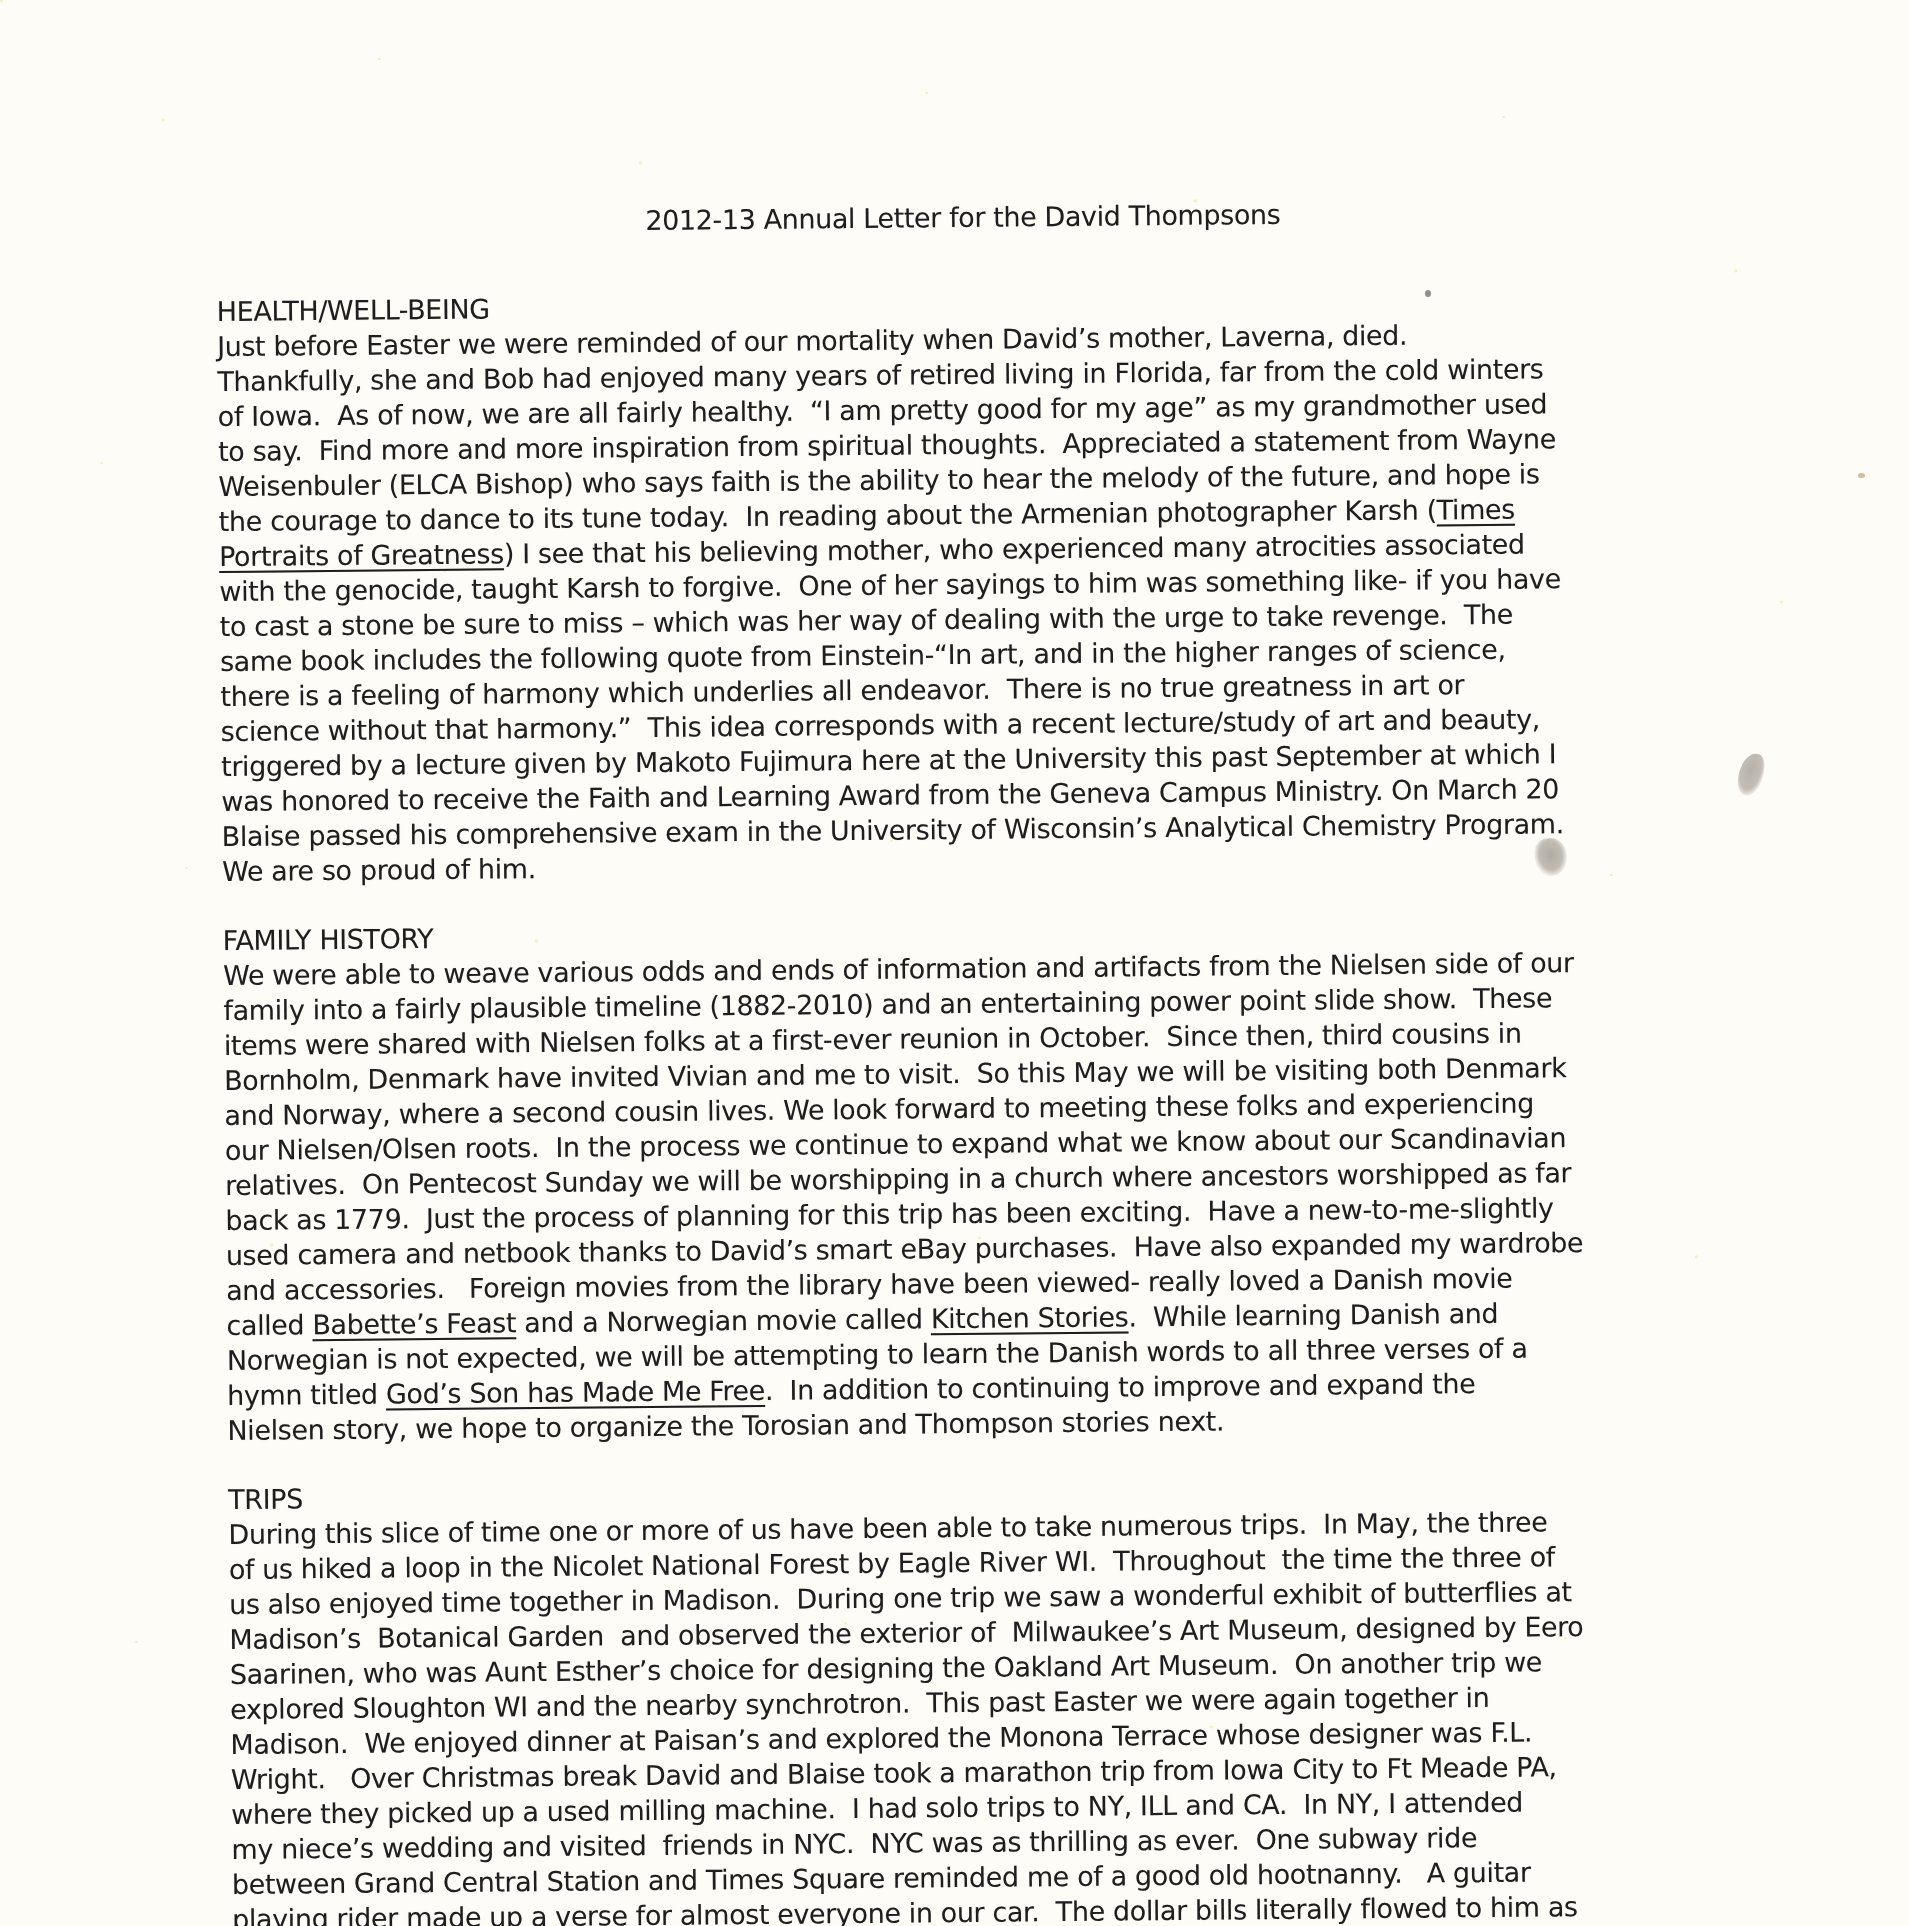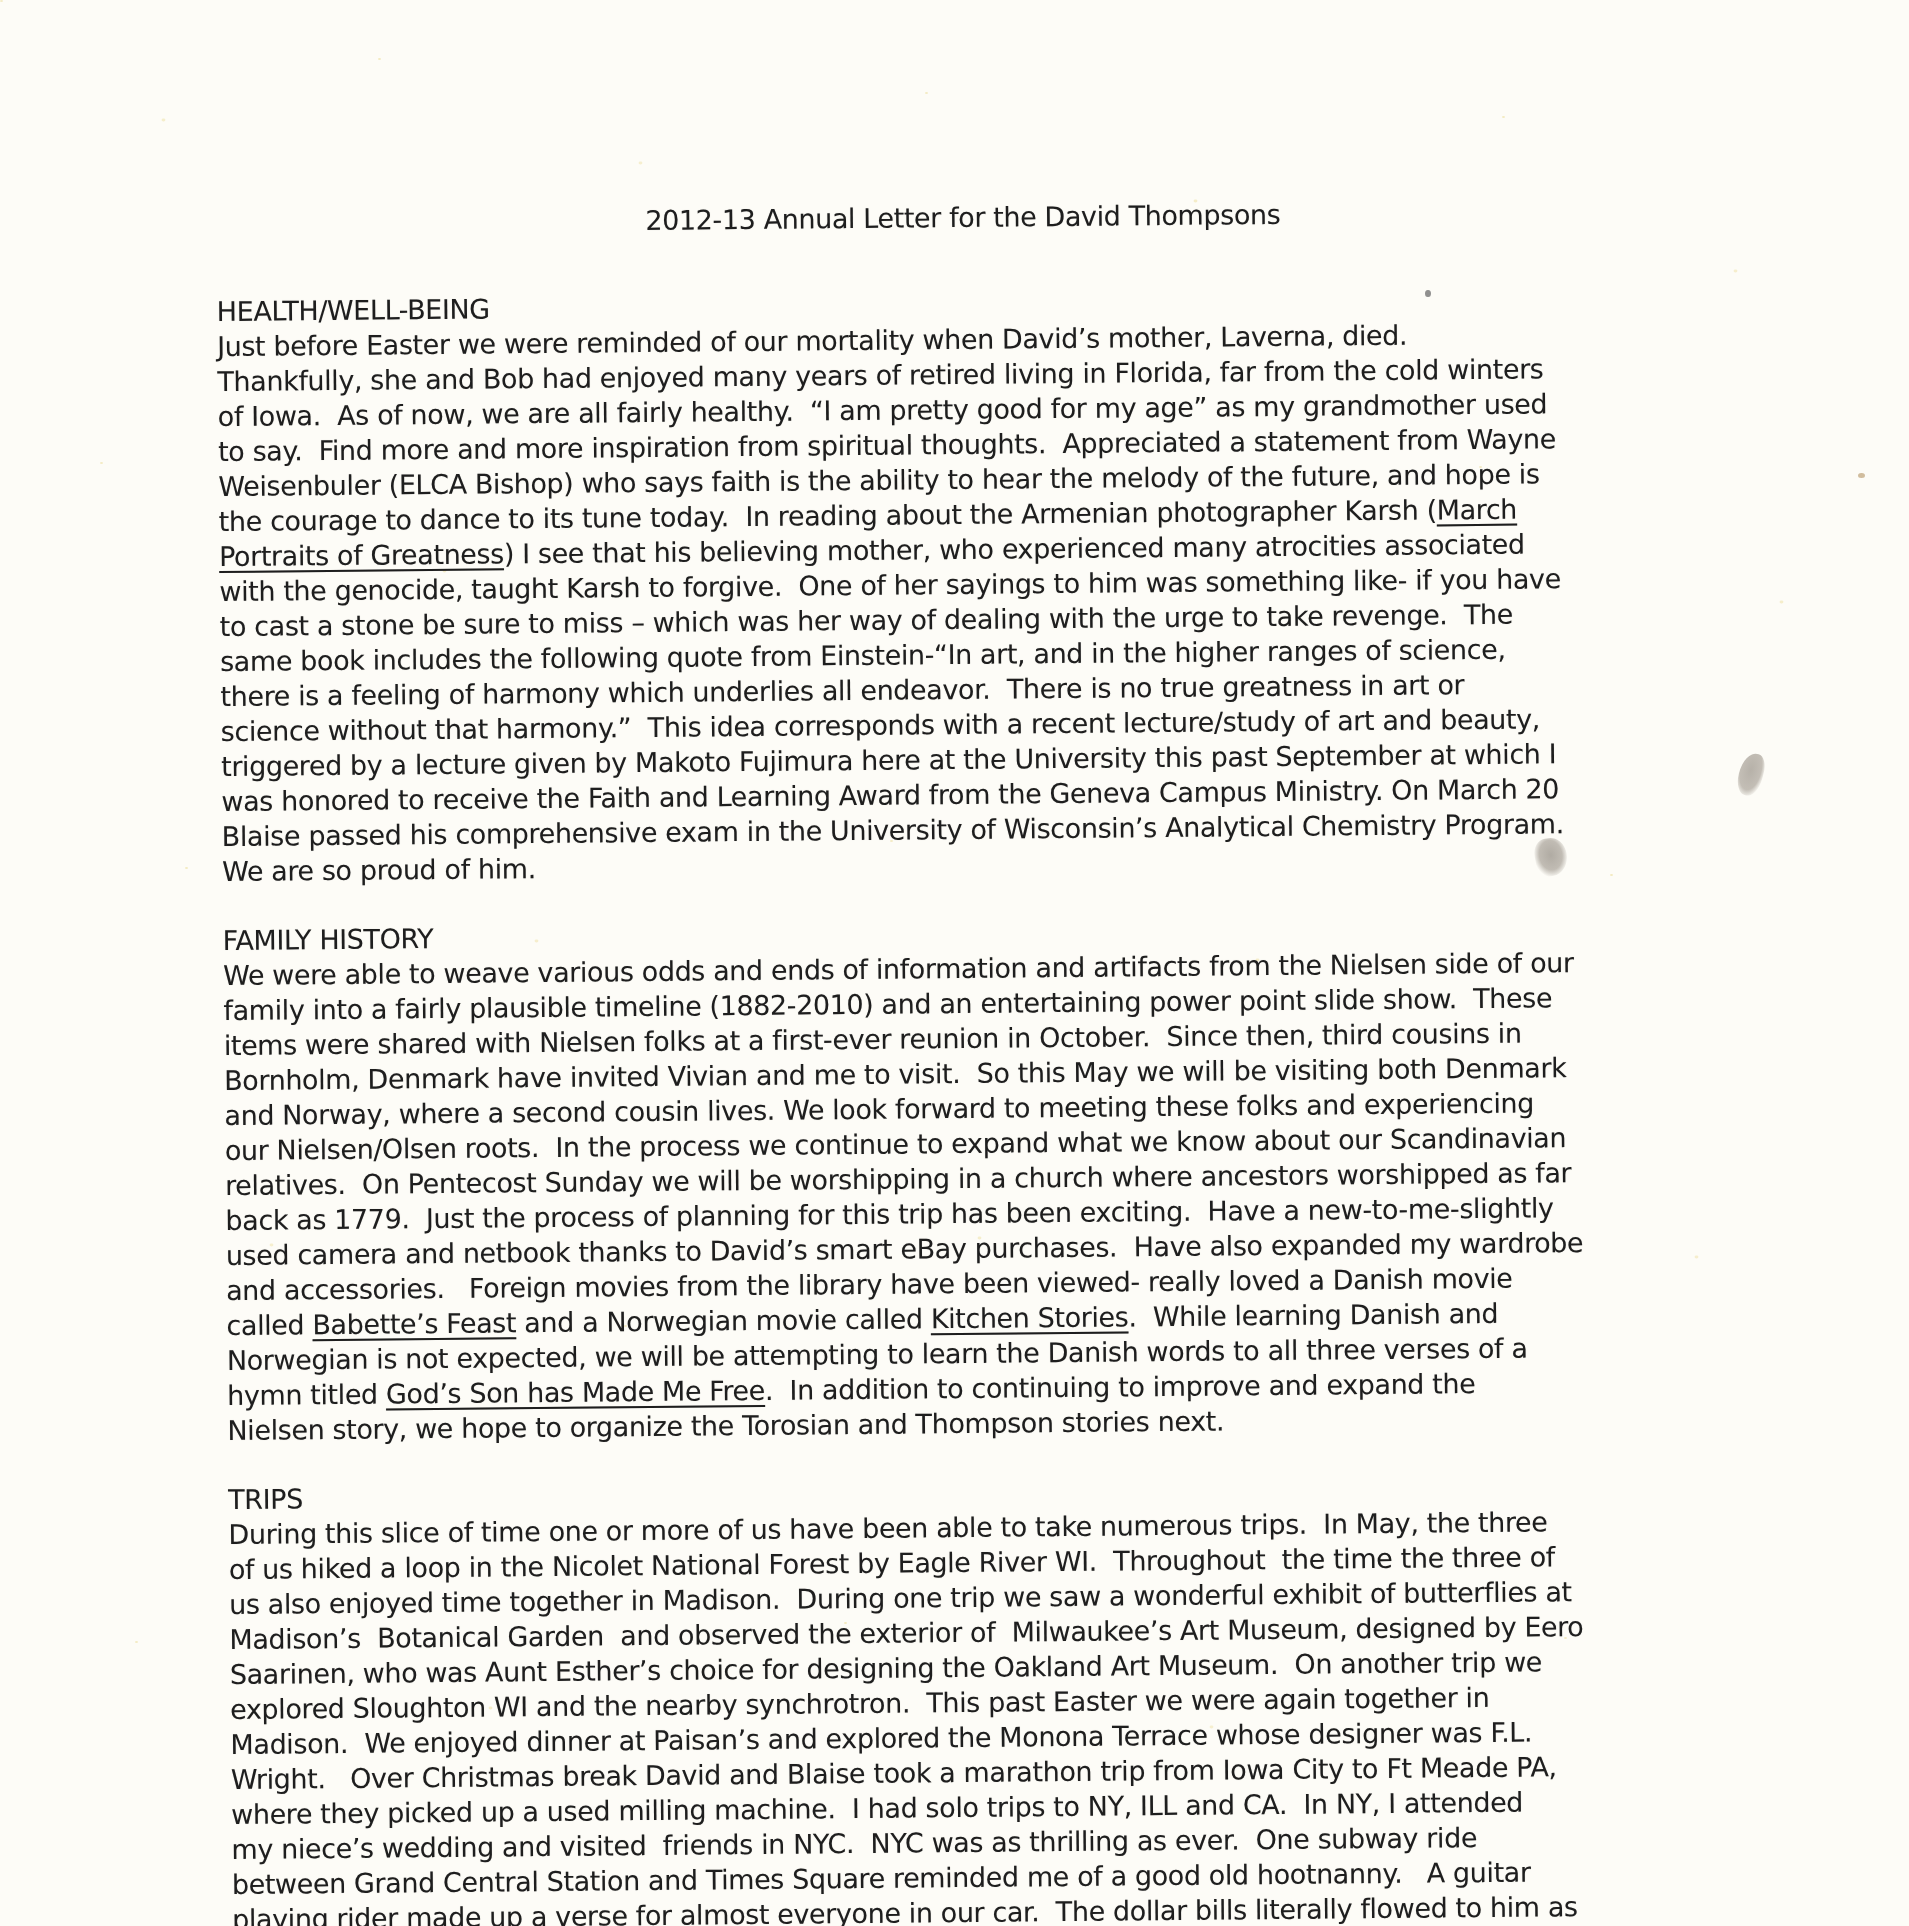--- a/index.html
+++ b/index.html
@@ -124,21 +124,21 @@
   <div class="scan-rotate">
     <div class="content">
       <div class="doc-title">2012-13 Annual Letter for the David Thompsons</div>
       <div id="sections-root">
           <div class="section-heading mt-title-gap">HEALTH/WELL-BEING</div>
           <div class="line">Just before Easter we were reminded of our mortality when David’s mother, Laverna, died.</div>
           <div class="line">Thankfully, she and Bob had enjoyed many years of retired living in Florida, far from the cold winters</div>
           <div class="line">of Iowa.  As of now, we are all fairly healthy.  “I am pretty good for my age” as my grandmother used</div>
           <div class="line">to say.  Find more and more inspiration from spiritual thoughts.  Appreciated a statement from Wayne</div>
           <div class="line">Weisenbuler (ELCA Bishop) who says faith is the ability to hear the melody of the future, and hope is</div>
-          <div class="line">the courage to dance to its tune today.  In reading about the Armenian photographer Karsh (<span class="u">March</span></div>
+          <div class="line">the courage to dance to its tune today.  In reading about the Armenian photographer Karsh (<span class="u">Times</span></div>
           <div class="line"><span class="u">Portraits of Greatness</span>) I see that his believing mother, who experienced many atrocities associated</div>
           <div class="line">with the genocide, taught Karsh to forgive.  One of her sayings to him was something like- if you have</div>
           <div class="line">to cast a stone be sure to miss – which was her way of dealing with the urge to take revenge.  The</div>
           <div class="line">same book includes the following quote from Einstein-“In art, and in the higher ranges of science,</div>
           <div class="line">there is a feeling of harmony which underlies all endeavor.  There is no true greatness in art or</div>
           <div class="line">science without that harmony.”  This idea corresponds with a recent lecture/study of art and beauty,</div>
           <div class="line">triggered by a lecture given by Makoto Fujimura here at the University this past September at which I</div>
           <div class="line">was honored to receive the Faith and Learning Award from the Geneva Campus Ministry. On March 20</div>
           <div class="line">Blaise passed his comprehensive exam in the University of Wisconsin’s Analytical Chemistry Program.</div>
           <div class="line">We are so proud of him.</div>

